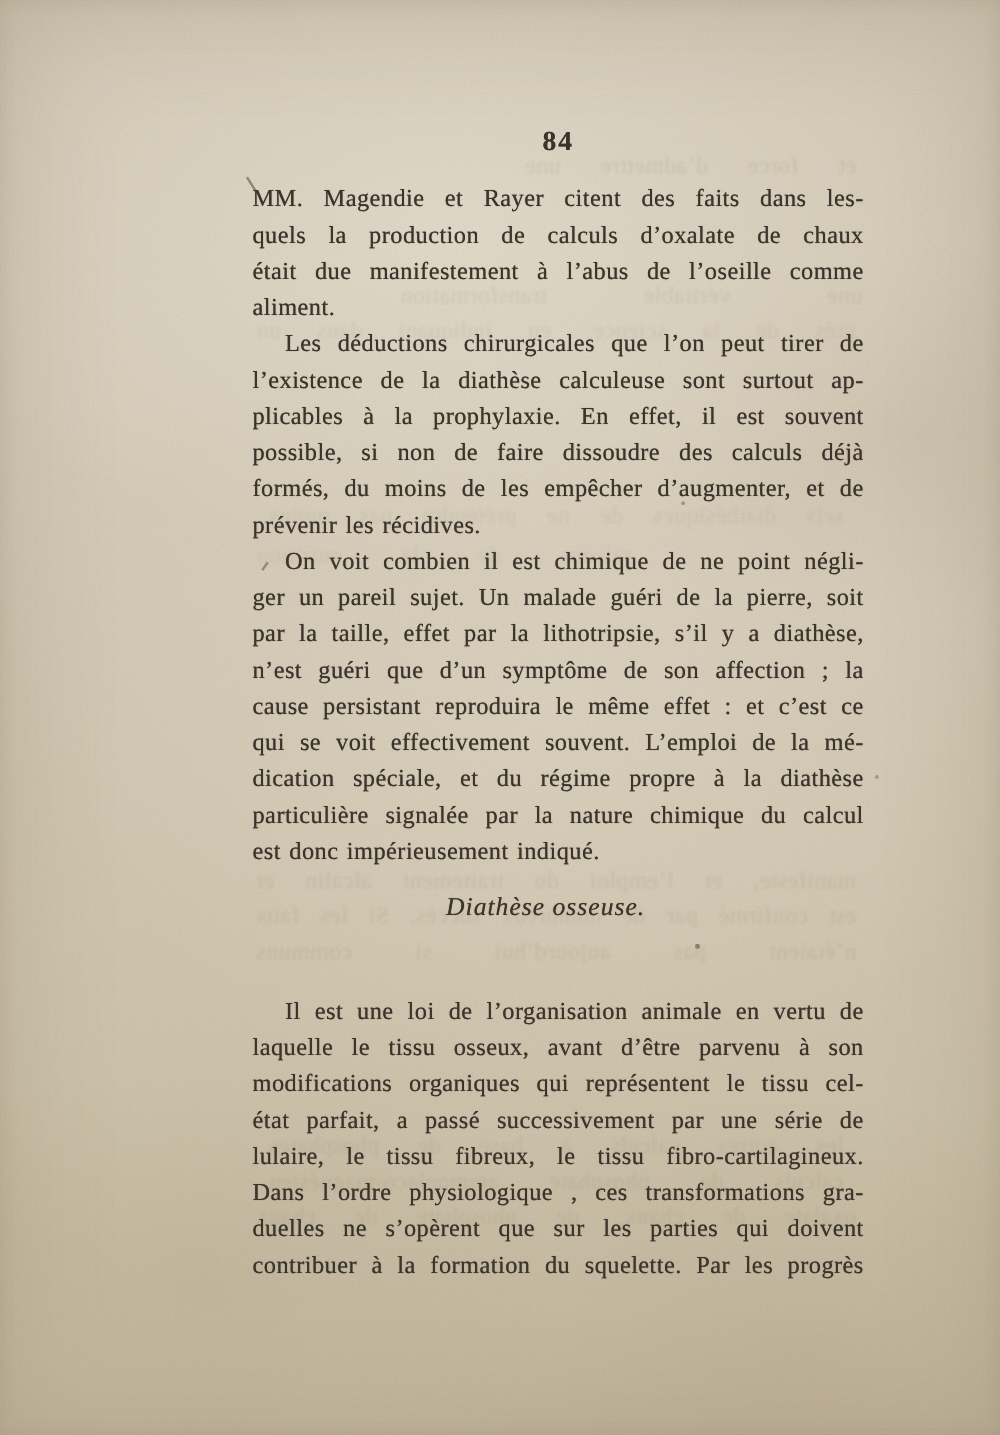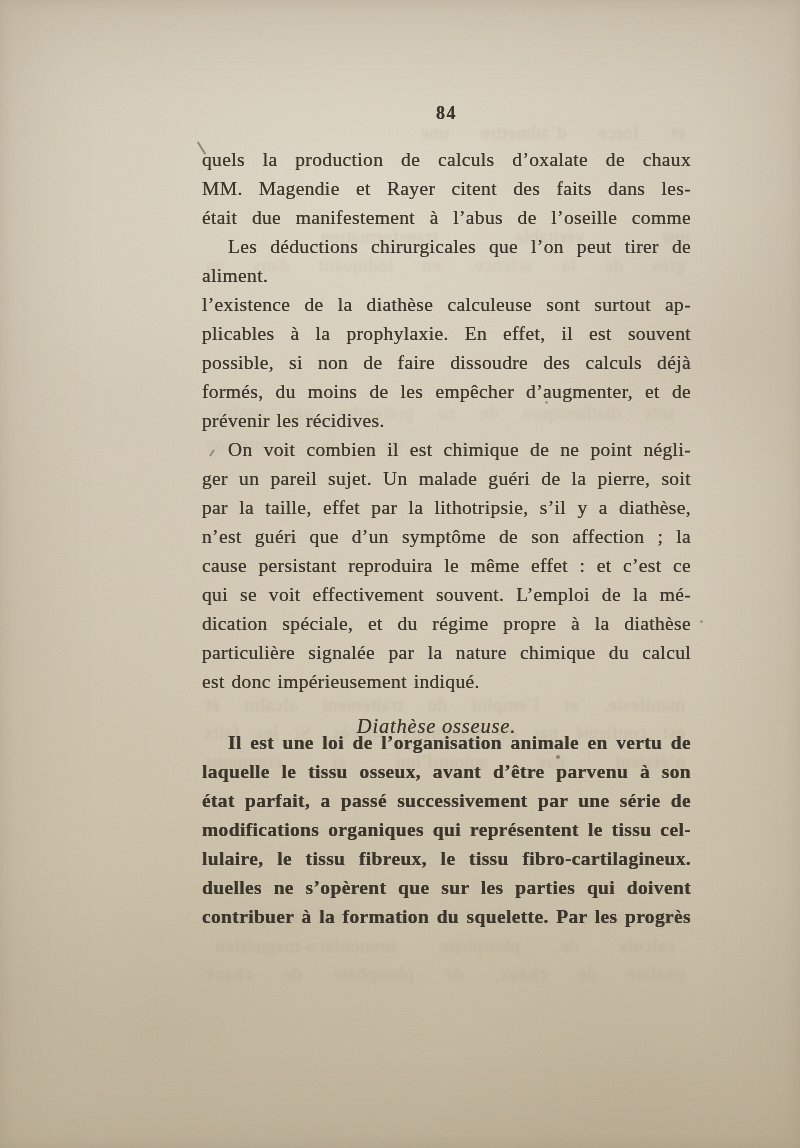--- a/index.html
+++ b/index.html
@@ -12,26 +12,26 @@
       radial-gradient(ellipse 540px 300px at 80% 95%, rgba(146,122,88,.15), rgba(146,122,88,0) 72%),
       radial-gradient(ellipse 300px 200px at 92% 30%, rgba(150,128,92,.10), rgba(150,128,92,0) 75%),
       linear-gradient(180deg,#d4cbb8 0%,#d7cebc 28%,#d1c7b1 65%,#cabfa7 100%);
     box-shadow: inset 0 0 95px rgba(110,92,62,.20), inset 0 0 14px rgba(110,92,62,.12);
     font-family:"Liberation Serif","DejaVu Serif",serif;
     color:#3b352c;
   }
   .grain{position:absolute;left:0;top:0;opacity:.55;mix-blend-mode:multiply;pointer-events:none;}
   .folio{
     position:absolute;top:100px;left:202px;width:489px;height:26px;line-height:26px;
-    text-align:center;font-size:18px;letter-spacing:1.5px;font-weight:bold;
+    text-align:center;font-size:22px;letter-spacing:1.5px;font-weight:bold;
     text-shadow:0 0 .5px rgba(59,53,44,.85);
   }
   .textcol{position:absolute;left:202px;width:489px;font-size:19.5px;letter-spacing:.35px;word-spacing:1.5px;}
   #block1{top:145px;}
-  #block2{top:728px;font-weight:bold;}
+  #block2{top:795px;}
   .line{
     height:29px;line-height:29px;overflow:hidden;white-space:nowrap;
     text-align:justify;text-align-last:justify;
     text-shadow:0 0 .6px rgba(59,53,44,.85);
   }
   .endline{text-align-last:left;}
   .indent{text-indent:26px;}
   .heading{
     position:absolute;top:712px;left:192px;width:489px;height:29px;line-height:29px;
     text-align:center;font-style:italic;font-size:20.5px;letter-spacing:.8px;
@@ -58,25 +58,25 @@
   <div class="ghost" style="top:690px;left:205px;width:480px;opacity:.13;">manifeste, et l’emploi du traitement alcalin et</div>
   <div class="ghost" style="top:718px;left:205px;width:480px;opacity:.12;">est confirmé par de nombreux succès. Si les faits</div>
   <div class="ghost" style="top:747px;left:205px;width:480px;opacity:.13;">n’étaient pas aujourd’hui si communs</div>
   <div class="ghost" style="top:902px;left:215px;width:460px;opacity:.11;">les autres calculs à base de phosphates</div>
   <div class="ghost" style="top:931px;left:215px;width:460px;opacity:.12;">calculs de phosphate ammoniaco-magnésien</div>
   <div class="ghost" style="top:959px;left:205px;width:480px;opacity:.11;">oxalate de chaux, de phosphate de chaux</div>
 
   <div class="folio">84</div>
 
   <div class="textcol" id="block1">
+    <div class="line">MM. Magendie et Rayer citent des faits dans les-</div>
     <div class="line">quels la production de calculs d’oxalate de chaux</div>
-    <div class="line">MM. Magendie et Rayer citent des faits dans les-</div>
     <div class="line">était due manifestement à l’abus de l’oseille comme</div>
+    <div class="line endline">aliment.</div>
     <div class="line indent">Les déductions chirurgicales que l’on peut tirer de</div>
-    <div class="line endline">aliment.</div>
     <div class="line">l’existence de la diathèse calculeuse sont surtout ap-</div>
     <div class="line">plicables à la prophylaxie. En effet, il est souvent</div>
     <div class="line">possible, si non de faire dissoudre des calculs déjà</div>
     <div class="line">formés, du moins de les empêcher d’augmenter, et de</div>
     <div class="line endline">prévenir les récidives.</div>
     <div class="line indent">On voit combien il est chimique de ne point négli-</div>
     <div class="line">ger un pareil sujet. Un malade guéri de la pierre, soit</div>
     <div class="line">par la taille, effet par la lithotripsie, s’il y a diathèse,</div>
     <div class="line">n’est guéri que d’un symptôme de son affection ; la</div>
     <div class="line">cause persistant reproduira le même effet : et c’est ce</div>
@@ -84,23 +84,24 @@
     <div class="line">dication spéciale, et du régime propre à la diathèse</div>
     <div class="line">particulière signalée par la nature chimique du calcul</div>
     <div class="line endline">est donc impérieusement indiqué.</div>
   </div>
 
   <div class="heading">Diathèse osseuse.</div>
 
   <div class="textcol" id="block2">
     <div class="line indent">Il est une loi de l’organisation animale en vertu de</div>
     <div class="line">laquelle le tissu osseux, avant d’être parvenu à son</div>
+    <div class="line">modifications organiques qui représentent le tissu cel-</div>
     <div class="line">état parfait, a passé successivement par une série de</div>
-    <div class="line">modifications organiques qui représentent le tissu cel-</div>
     <div class="line">lulaire, le tissu fibreux, le tissu fibro-cartilagineux.</div>
+    <div class="line">Dans l’ordre physiologique , ces transformations gra-</div>
     <div class="line">duelles ne s’opèrent que sur les parties qui doivent</div>
     <div class="line">contribuer à la formation du squelette. Par les progrès</div>
   </div>
 
   <div class="speck" style="left:194px;top:147px;width:15px;height:2px;transform:rotate(58deg);opacity:.5;border-radius:2px;"></div>
   <div class="speck" style="left:208px;top:452px;width:8px;height:2px;transform:rotate(-55deg);opacity:.45;border-radius:2px;"></div>
   <div class="speck" style="left:545px;top:401px;width:3px;height:3px;border-radius:50%;opacity:.4;"></div>
   <div class="speck" style="left:556px;top:755px;width:4px;height:4px;border-radius:50%;opacity:.5;"></div>
   <div class="speck" style="left:700px;top:620px;width:3px;height:3px;border-radius:50%;opacity:.35;"></div>
 

